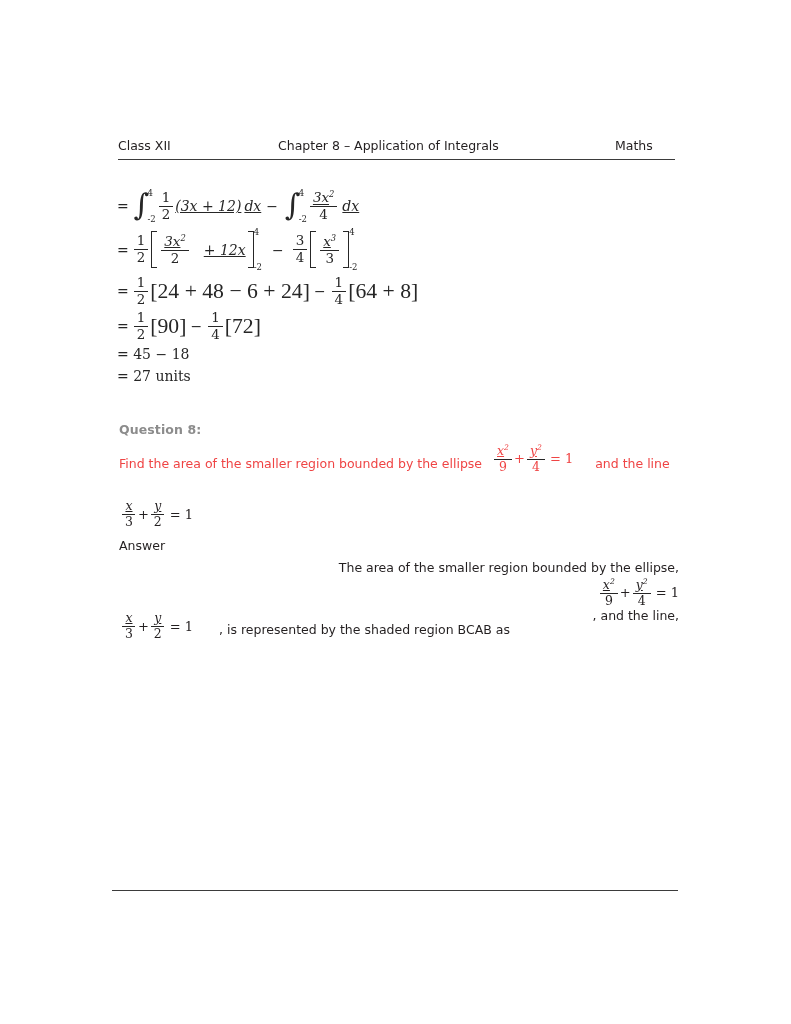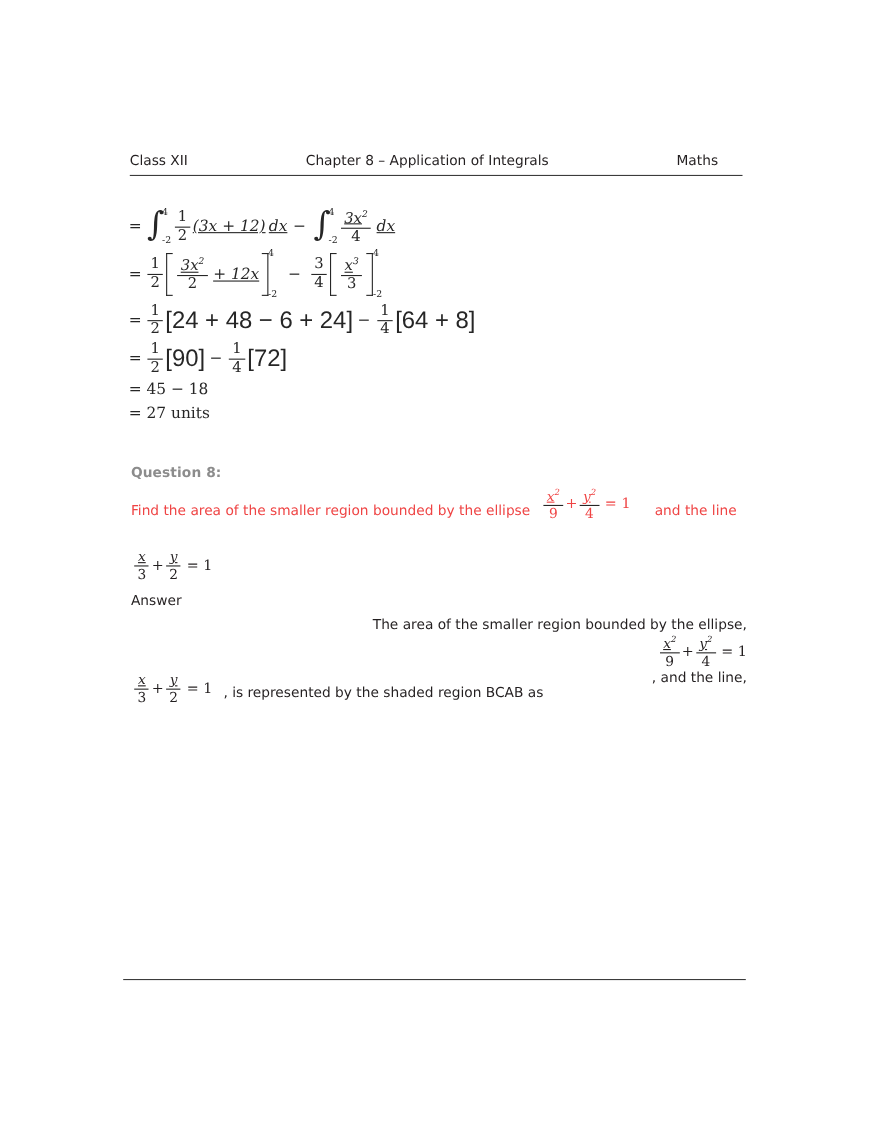--- a/index.html
+++ b/index.html
@@ -134,21 +134,21 @@
     display: inline-flex;
     flex-direction: column;
     justify-content: space-between;
     font-size: 8.5px;
     margin-left: 0px;
     align-self: stretch;
   }
   .brk-lim .up { transform: translateY(-4px); }
   .brk-lim .lo { transform: translateY(4px); }
 
-  .sq-br { font-size: 1.55em; font-family: Liberation Sans, sans-serif; }
+  .sq-br { font-size: 1.55em; font-family: Liberation Serif, serif; }
 
   sup.x { font-size: 0.62em; vertical-align: super; font-style: italic; }
 
   
   .question-label {
     position: absolute;
     left: 119px;
     top: 422px;
     font-size: 12.5px;
     font-weight: bold;
@@ -201,21 +201,21 @@
 
   .a-line-2 {
     position: absolute;
     left: 120px;
     top: 612px;
     width: 560px;
     display: flex;
     align-items: flex-end;
     font-size: 12.5px;
   }
-  .a-line-2 .txt-c { padding-bottom: 3px; margin-left: 10px; }
+  .a-line-2 .txt-c { padding-bottom: 3px; margin-left: 26px; }
 
   
   .inline-math {
     font-family: "DejaVu Serif", serif;
     display: inline-flex;
     align-items: center;
     font-size: 13px;
     white-space: nowrap;
   }
 
@@ -289,21 +289,21 @@
         <span class="num">1</span>
         <span class="den">2</span>
       </span>
       <span class="brk">
         <span class="bar lbar"></span>
         <span class="body">
           <span class="frac">
             <span class="num"><span class="it">3x</span><sup class="x">2</sup></span>
             <span class="den">2</span>
           </span>
-          <span class="it" style="margin-left:3px">+ 12x</span>
+          <span class="it" style="margin-left:13px">+ 12x</span>
         </span>
         <span class="bar rbar"></span>
         <span class="brk-lim">
           <span class="up">4</span>
           <span class="lo">-2</span>
         </span>
       </span>
       <span style="margin:0 7px 0 9px">−</span>
       <span class="frac">
         <span class="num">3</span>

